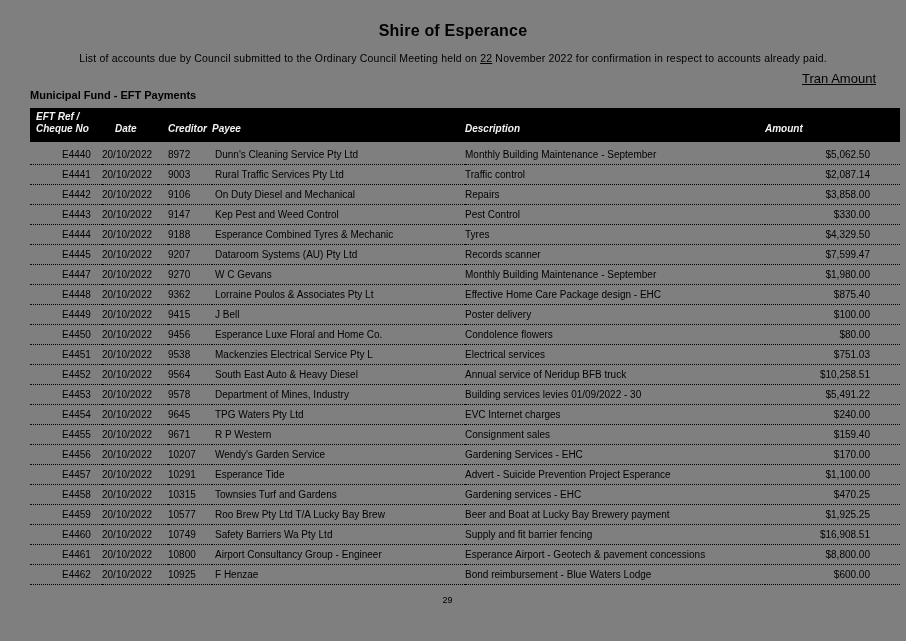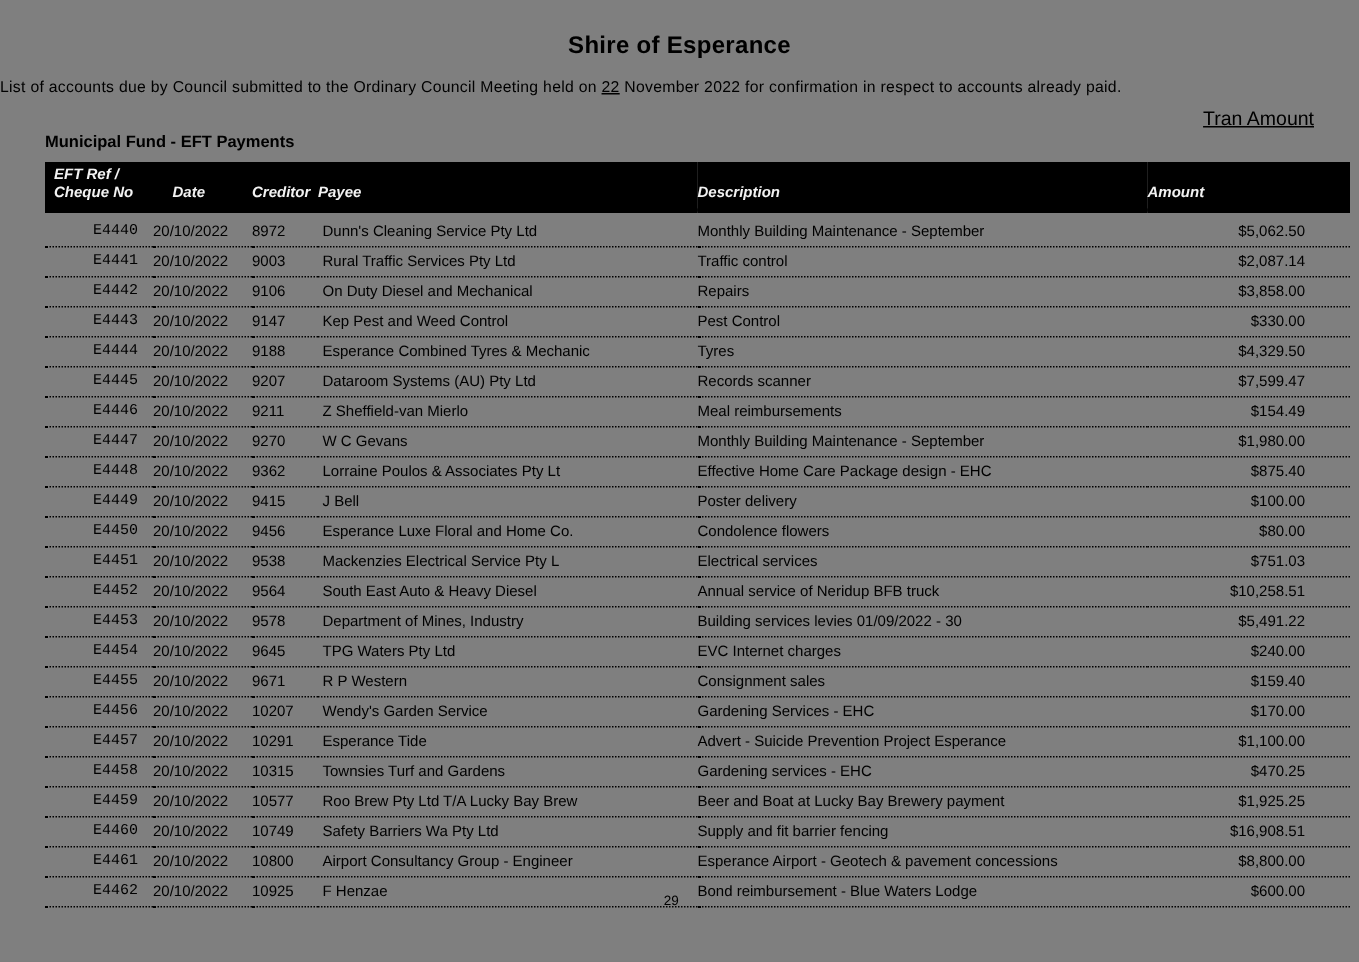--- a/index.html
+++ b/index.html
@@ -13,20 +13,21 @@
   .doc { position:relative; width:906px; height:641px; }
   .title {
     padding-top:22px;
     text-align:center;
     font-size:16px;
     font-weight:bold;
     letter-spacing:0.2px;
   }
   .subtitle {
     margin-top:12px;
+    text-align:center;
     font-size:10.5px;
     letter-spacing:0.2px;
   }
   .subtitle .u { text-decoration:underline; }
   .tran-amount {
     margin:7px 30px 0 0;
     text-align:right;
     font-size:13px;
     text-decoration:underline;
   }
@@ -66,21 +67,21 @@
     overflow:hidden;
   }
   
   .w-ref { width:72px; }
   .w-date { width:66px; }
   .w-creditor { width:44px; }
   .w-payee { width:253px; }
   .w-desc { width:300px; }
   .w-amount { width:135px; }
   
-  td.c-ref { padding-left:32px !important;font-family:Liberation Mono, monospace; }
+  td.c-ref { padding-left:32px !important; }
   th.h-ref { padding-left:6px !important;margin-left:20px; }
   th.h-date { padding-left:13px !important; }
   td.c-creditor, th.h-creditor { text-align:left; padding-right:10px !important; }
   td.c-payee { padding-left:3px !important; }
   td.c-description { padding-left:0; }
   td.c-amount, th.h-amount { text-align:right; padding-right:30px !important; }
   .page-number {
     position:absolute;
     left:12px; right:52px;
     bottom:36px;
@@ -167,28 +168,20 @@
         </tr>
         <tr class="data-row">
           <td class="c-ref">E4445</td>
           <td class="c-date">20/10/2022</td>
           <td class="c-creditor">9207</td>
           <td class="c-payee">Dataroom Systems (AU) Pty Ltd</td>
           <td class="c-description">Records scanner</td>
           <td class="c-amount">$7,599.47</td>
         </tr>
         <tr class="data-row">
-          <td class="c-ref">E4446</td>
-          <td class="c-date">20/10/2022</td>
-          <td class="c-creditor">9211</td>
-          <td class="c-payee">Z Sheffield-van Mierlo</td>
-          <td class="c-description">Meal reimbursements</td>
-          <td class="c-amount">$154.49</td>
-        </tr>
-        <tr class="data-row">
           <td class="c-ref">E4447</td>
           <td class="c-date">20/10/2022</td>
           <td class="c-creditor">9270</td>
           <td class="c-payee">W C Gevans</td>
           <td class="c-description">Monthly Building Maintenance - September</td>
           <td class="c-amount">$1,980.00</td>
         </tr>
         <tr class="data-row">
           <td class="c-ref">E4448</td>
           <td class="c-date">20/10/2022</td>

